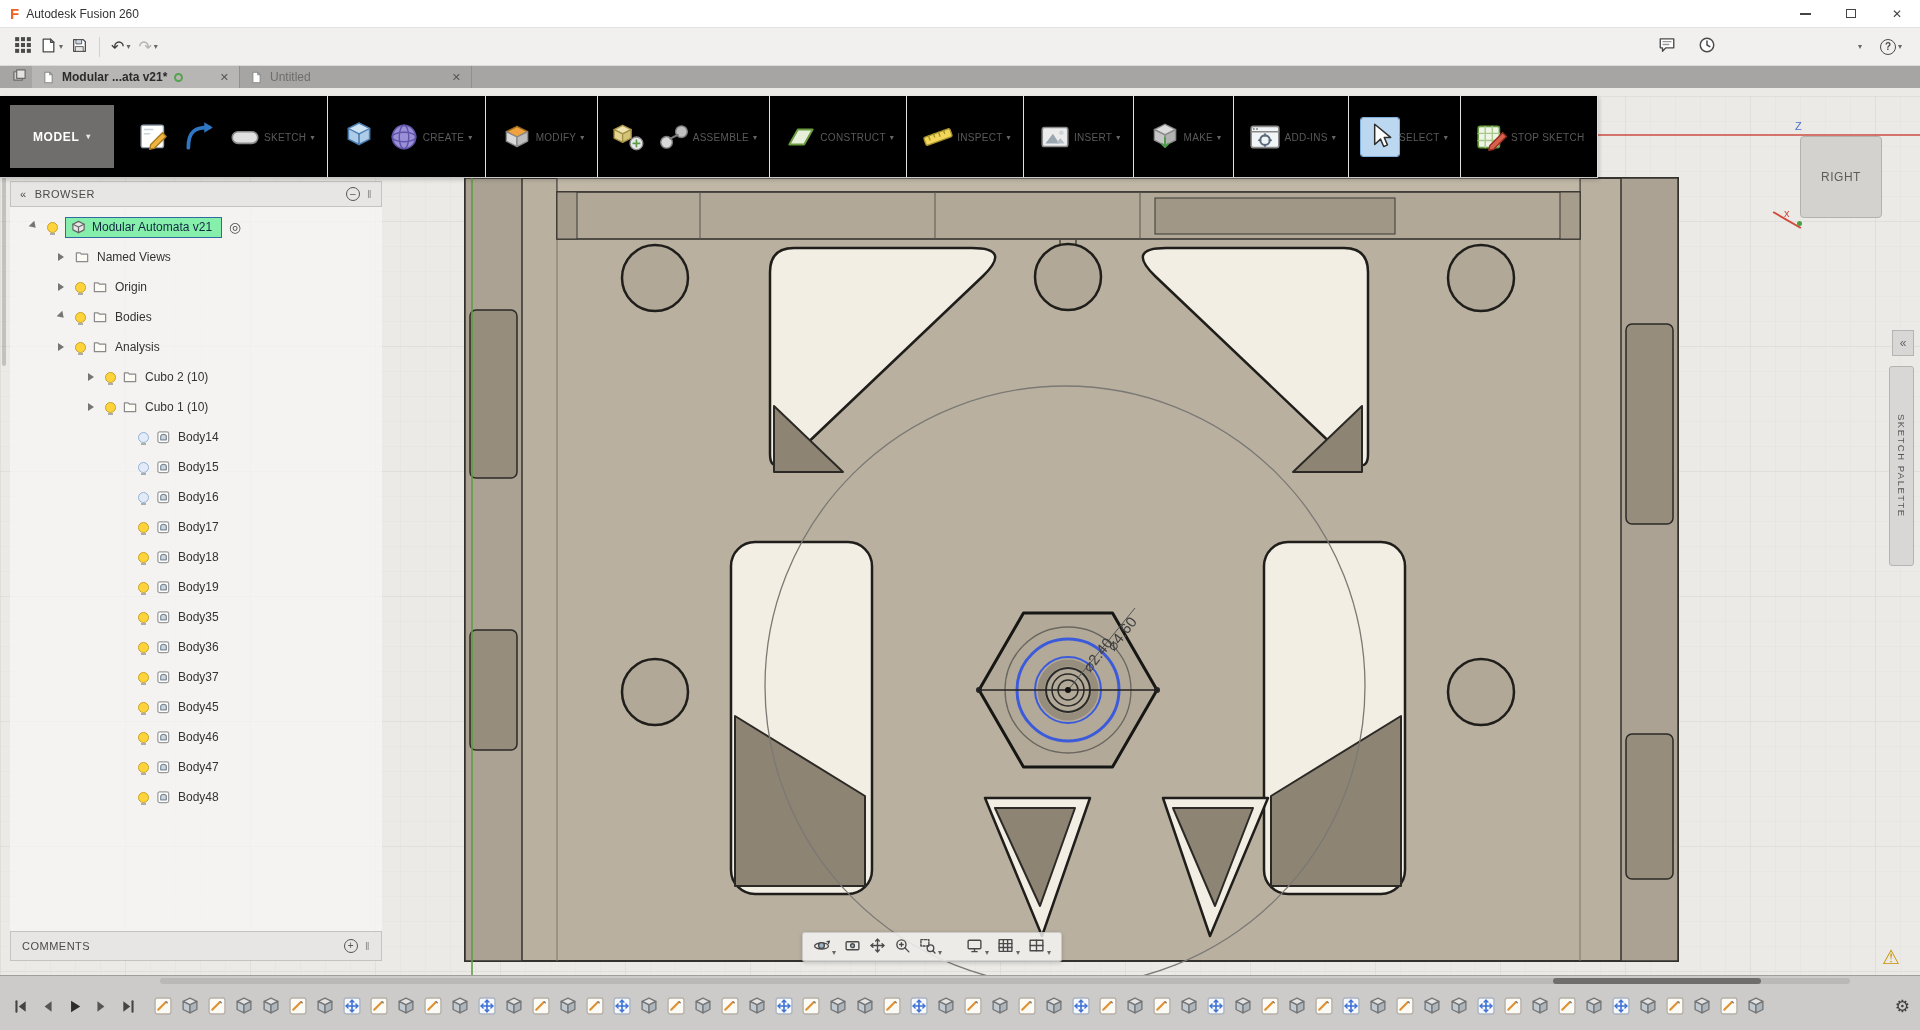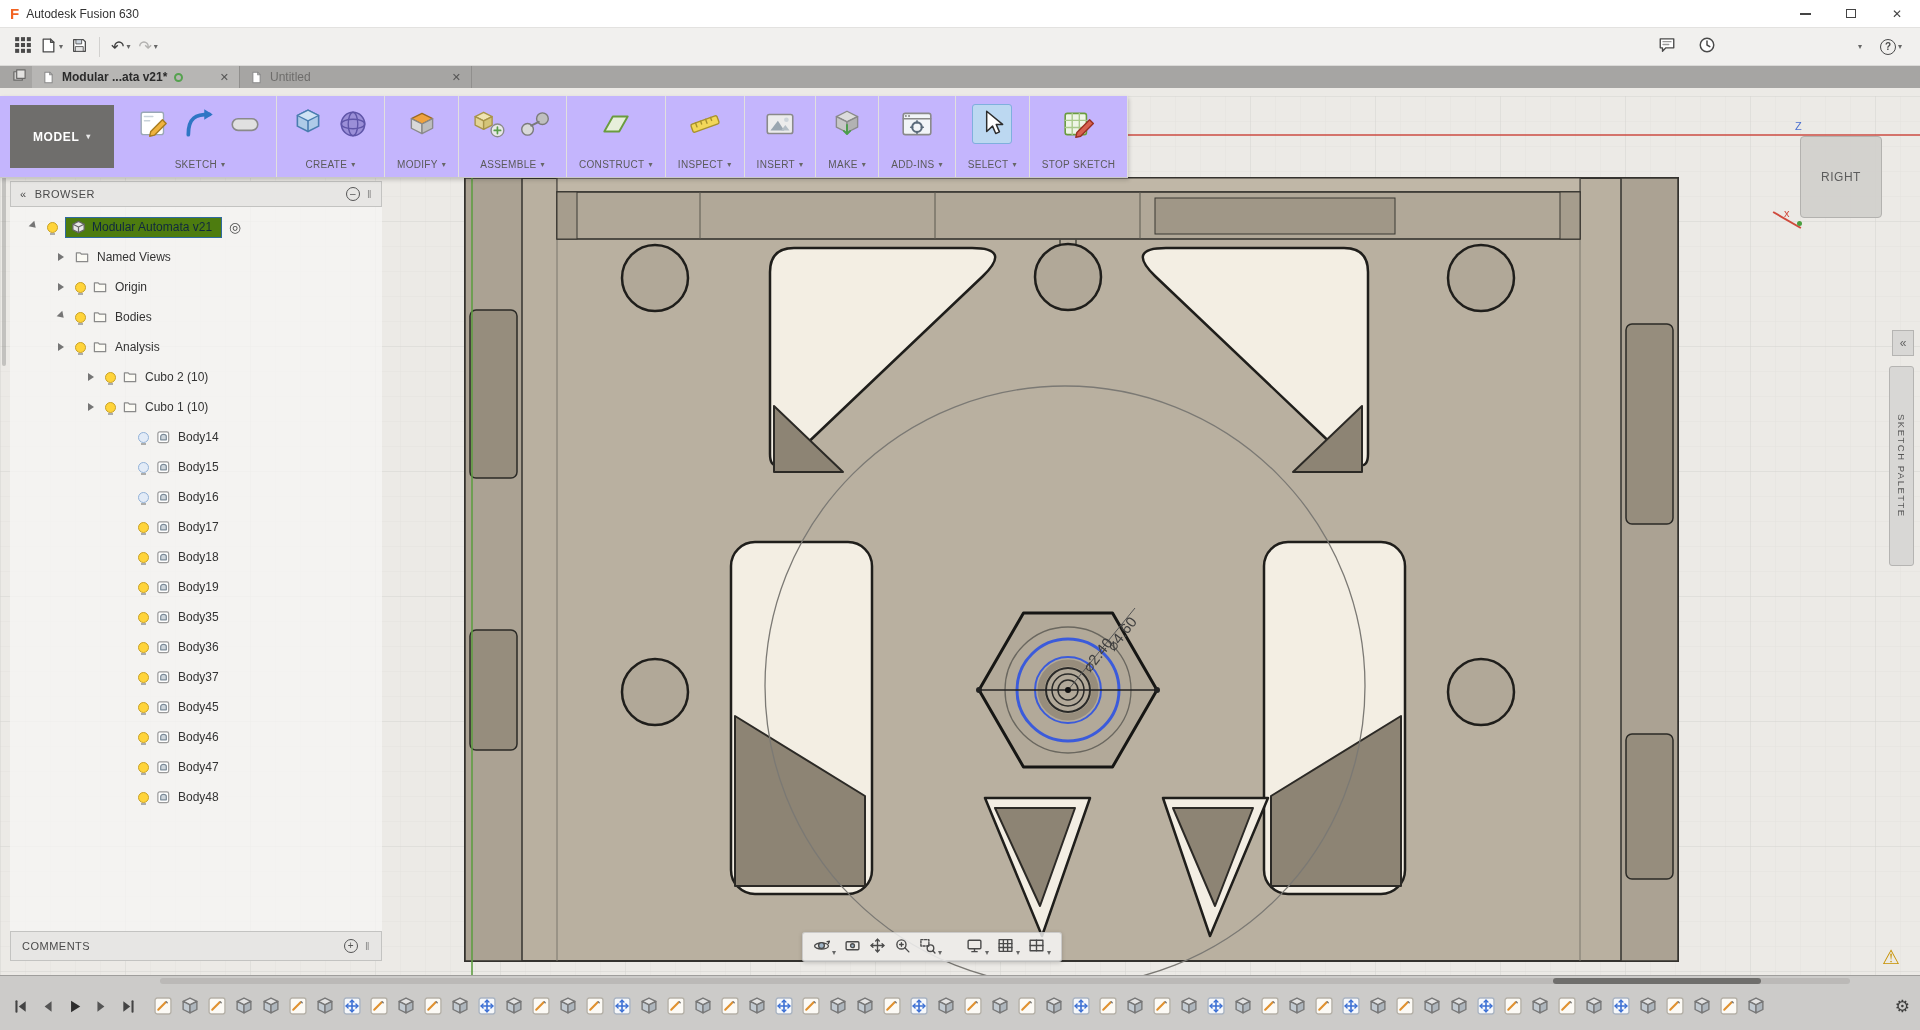--- a/index.html
+++ b/index.html
@@ -47,24 +47,24 @@
 .palette-collapse{position:absolute;right:6px;top:234px;width:22px;height:26px;background:#d8d7d5;border:1px solid #b5b4b2;display:flex;align-items:center;justify-content:center;color:#666;font-size:12px}
 .palette-tab{position:absolute;right:6px;top:270px;width:25px;height:200px;background:#d8d7d5;border:1px solid #b5b4b2;border-radius:3px;display:flex;align-items:center;justify-content:center}
 .palette-tab span{writing-mode:vertical-rl;font-size:9.5px;color:#555;letter-spacing:1.5px}
 .navbar{position:absolute;left:802px;top:836px;height:30px;display:flex;align-items:center;gap:4px;background:rgba(250,250,250,.8);border:1px solid rgba(170,170,170,.5);border-radius:3px;padding:0 8px;box-shadow:0 1px 4px rgba(0,0,0,.18)}
 .nav-item{display:flex;align-items:flex-end;gap:2px;padding:3px 2px}
 .nav-gap{width:12px}
 .warn{position:absolute;right:20px;bottom:8px;color:#c79100;font-size:20px;line-height:1}
 .left-scroll{position:absolute;left:2px;top:96px;width:4px;height:270px;background:rgba(120,120,118,.35);border-radius:2px;z-index:16}
 
 
-.ribbon{position:absolute;top:96px;left:0;height:82px;background:#c4b5fd;border-bottom:1px solid #c9c8c6;box-shadow:1px 2px 4px rgba(0,0,0,.18);display:flex;align-items:stretch;z-index:20;}
+.ribbon{position:absolute;top:96px;left:0;height:82px;background:#000000;border-bottom:1px solid #c9c8c6;box-shadow:1px 2px 4px rgba(0,0,0,.18);display:flex;align-items:stretch;z-index:20;}
 .model-btn{margin:9px 10px 9px 10px;width:104px;background:#6f6e6c;color:#fff;display:flex;align-items:center;justify-content:center;gap:7px;font-size:12px;letter-spacing:.6px;font-weight:bold}
 .model-btn .qcaret{color:#e8e8e8}
-.ribbon-group{display:flex;flex-direction:column;align-items:center;justify-content:space-between;padding:8px 12px 7px;border-right:1px solid #e1e0de}
+.ribbon-group{display:flex;flex-direction:row;align-items:center;justify-content:space-between;padding:8px 12px 7px;border-right:1px solid #e1e0de}
 .rb-icons{display:flex;gap:7px;align-items:center;min-height:40px}
 .rb-icon{display:flex;padding:2px;border-radius:2px}
 .rb-icon.hl{background:#bcd8f1;outline:1px solid #7fb0dd}
 .rb-label{font-size:10px;color:#5a5a5a;letter-spacing:.3px;white-space:nowrap;display:flex;gap:4px;align-items:center}
 
 
 .browser{position:absolute;top:181px;left:10px;width:372px;height:780px;z-index:15;background:rgba(247,247,245,.72);font-size:12px}
 .b-header{height:26px;display:flex;align-items:center;background:rgba(230,229,227,.95);border:1px solid rgba(180,180,178,.7);padding:0 9px;gap:8px;font-size:11px;color:#4a4a4a;letter-spacing:.5px}
 .b-hright{margin-left:auto;display:flex;align-items:center;gap:7px}
 .mini-circle{width:14px;height:14px;border:1.5px solid #555;border-radius:50%;display:flex;align-items:center;justify-content:center;font-size:10px;color:#555;line-height:1}
@@ -74,40 +74,40 @@
 .b-row.lv0{padding-left:20px}
 .b-row.lv2{padding-left:78px}
 .b-row.lv3{padding-left:128px}
 .exp{width:0;height:0;border:4px solid transparent;border-left:6px solid #757575;flex:none}
 .exp.open{transform:rotate(45deg)}
 .exp.blank{border-left-color:transparent}
 .bulb{width:11px;height:11px;border-radius:50%;background:#ffd43a;border:1px solid #c9a227;position:relative;flex:none}
 .bulb::after{content:"";position:absolute;left:2px;bottom:-3px;width:5px;height:2px;background:#adadab}
 .bulb.off{background:#e2ebf7;border-color:#93b2d8}
 .b-ic{display:flex;flex:none}
-.root-chip{background:#4d7c0f;border:1px solid #2f6aa0;display:flex;align-items:center;gap:6px;padding:2px 9px 2px 5px;color:#10283f}
+.root-chip{background:#86efac;border:1px solid #2f6aa0;display:flex;align-items:center;gap:6px;padding:2px 9px 2px 5px;color:#10283f}
 .target{color:#4f4f4f;font-size:14px}
 .b-comments{position:absolute;bottom:0;left:0;right:0;height:30px;background:rgba(230,229,227,.95);border:1px solid rgba(180,180,178,.7);display:flex;align-items:center;padding:0 11px;gap:8px;font-size:11px;color:#4a4a4a;letter-spacing:.5px}
 
 
 .timeline{position:absolute;top:975px;left:0;width:1920px;height:55px;background:#cccbc9;border-top:1px solid #9f9e9c;display:flex;align-items:center;padding:6px 10px 0 8px;z-index:10}
 .tl-btn{width:24px;height:24px;display:flex;align-items:center;justify-content:center}
 .tl-items{display:flex;gap:9px;align-items:center;margin-left:14px;overflow:hidden;flex:1}
 .tl-item{width:18px;height:18px;flex:none;display:flex}
 .tl-scroll-track{position:absolute;top:2px;left:160px;right:70px;height:6px;background:rgba(175,174,172,.6);border-radius:3px}
 .tl-scroll-handle{position:absolute;top:2px;left:1553px;width:208px;height:6px;background:#6f6e6c;border-radius:3px}
 .tl-gear{margin-left:12px;font-size:17px;color:#3e3e3d;line-height:1}
 </style>
 </head>
 <body>
 
 <div class="titlebar">
   <div class="tb-left">
     <span class="fusion-logo">F</span>
-    <span>Autodesk Fusion 630</span>
+    <span>Autodesk Fusion 260</span>
   </div>
   <div class="win-controls">
     <div class="win-btn">
         <span class="win-min"></span>
       </div>
     <div class="win-btn">
         <span class="win-max"></span>
       </div>
     <div class="win-btn">
         <span>✕</span>

